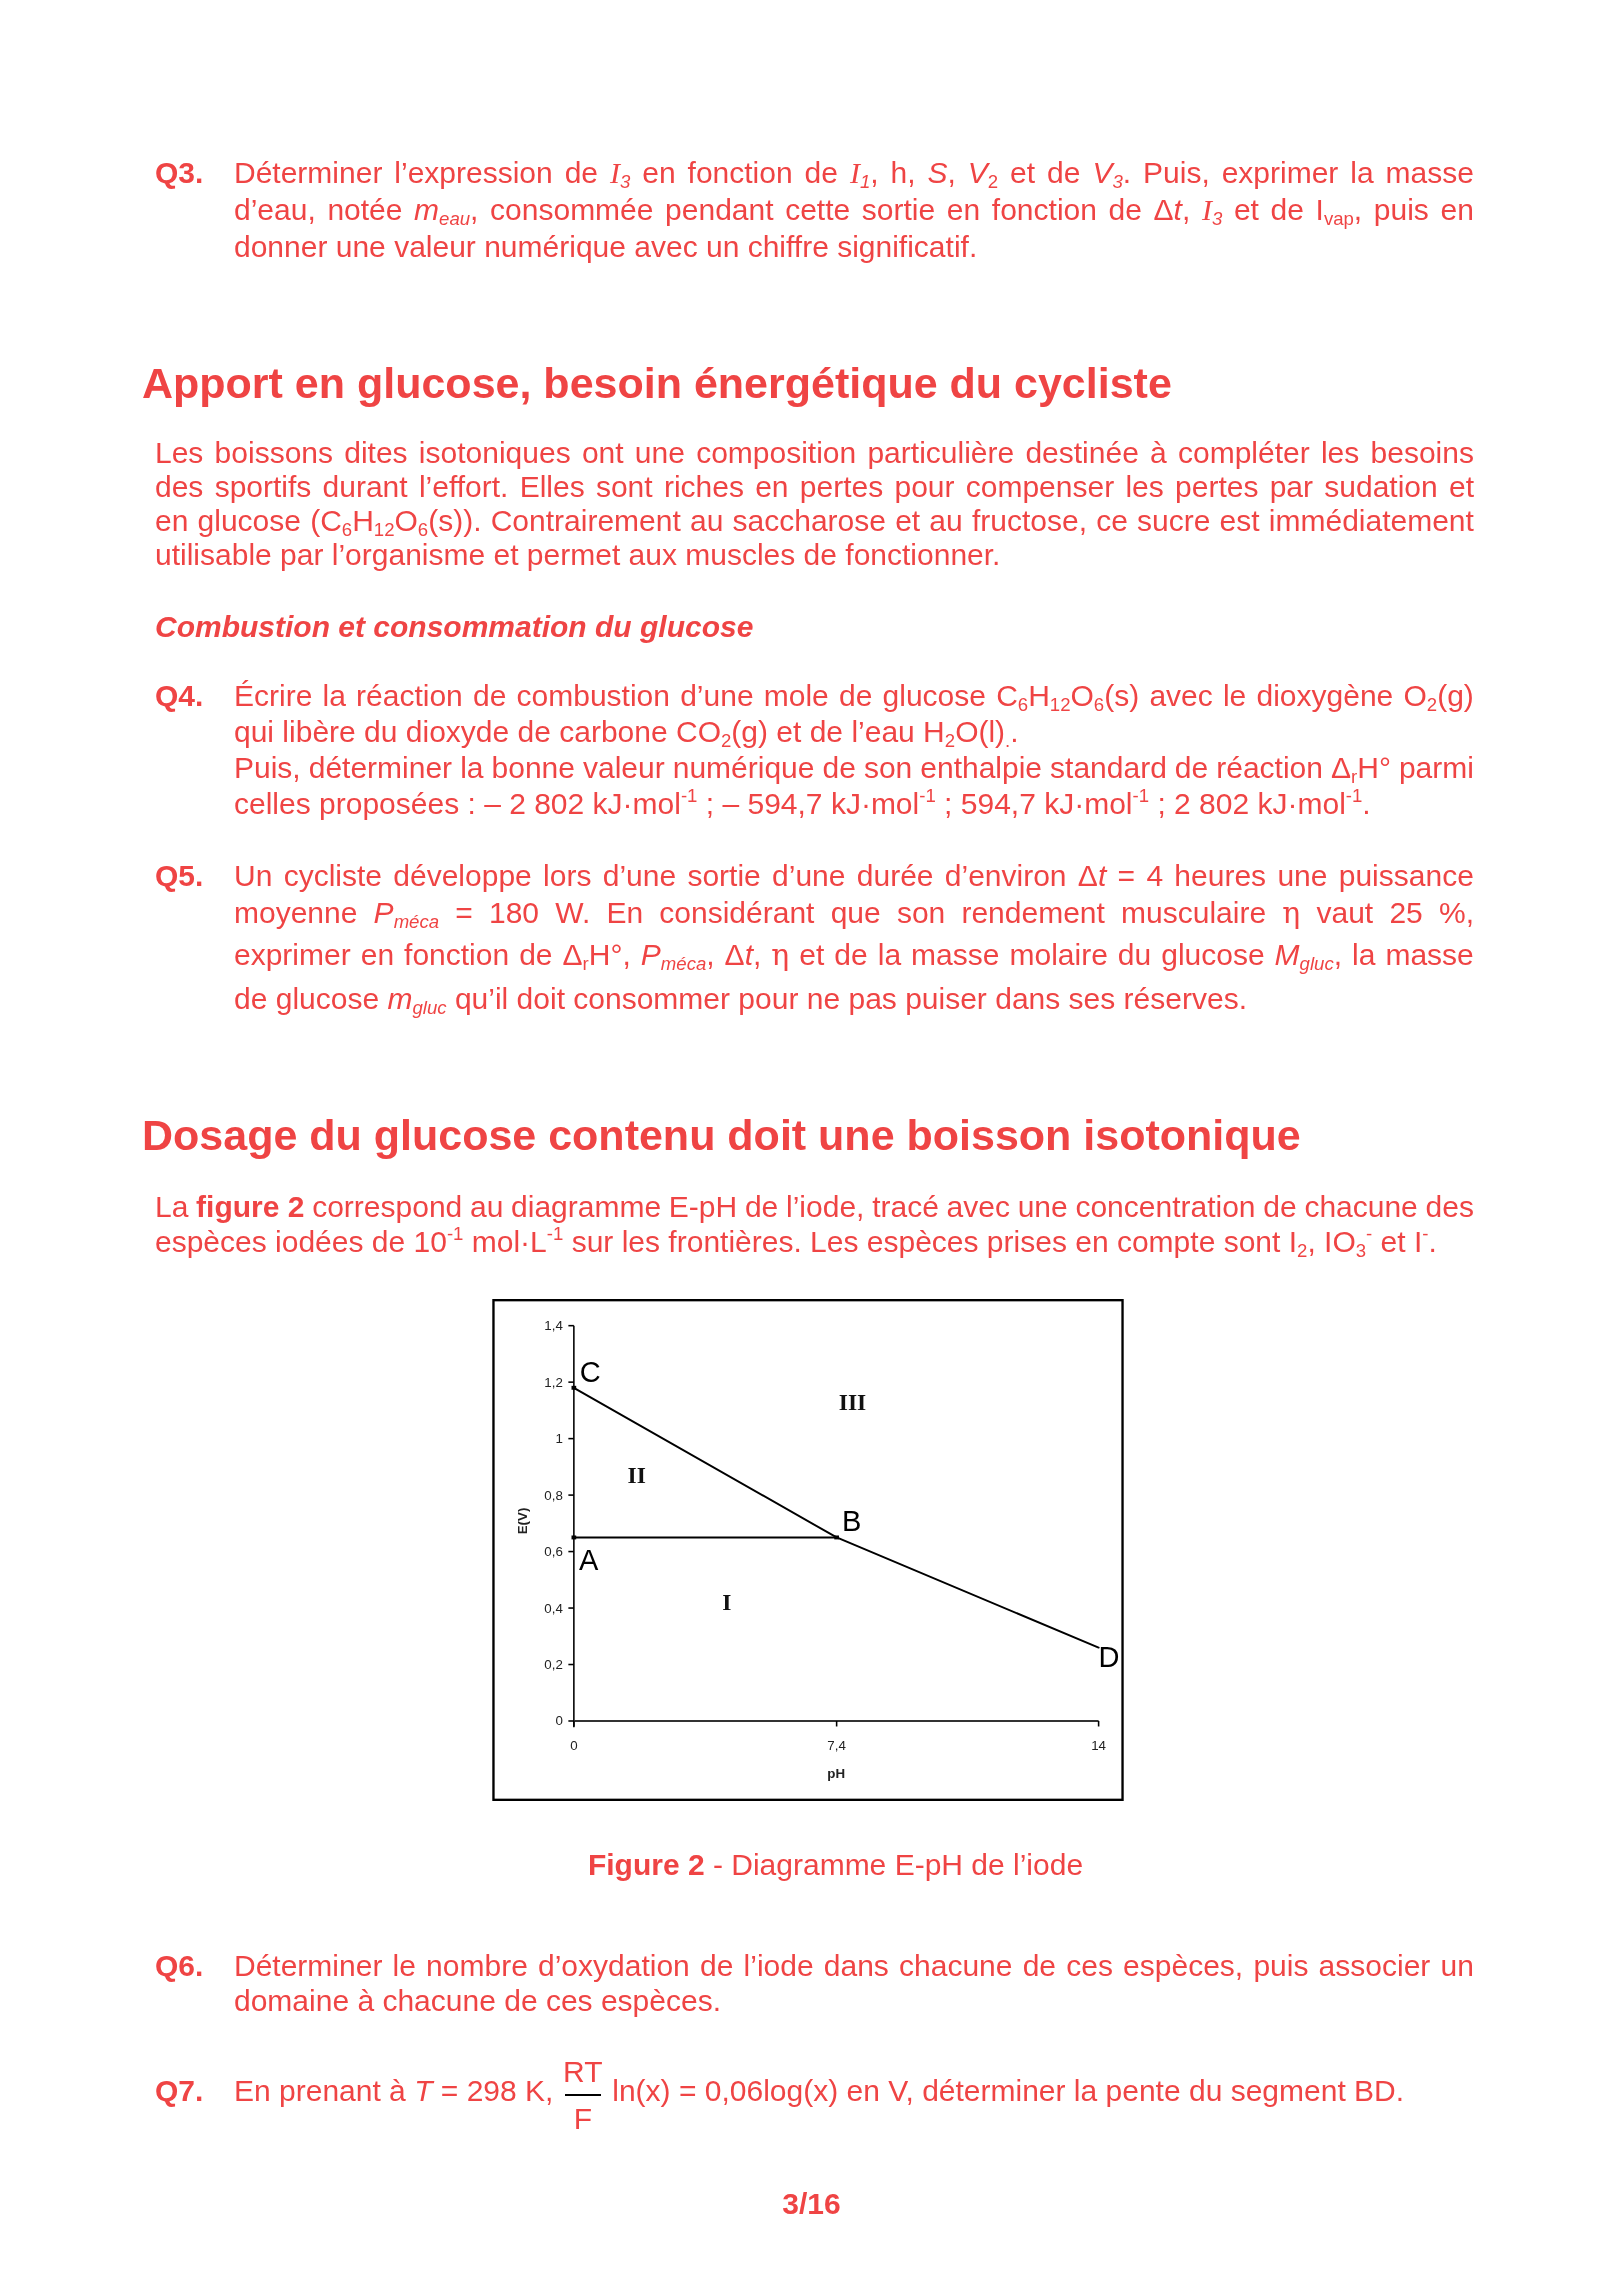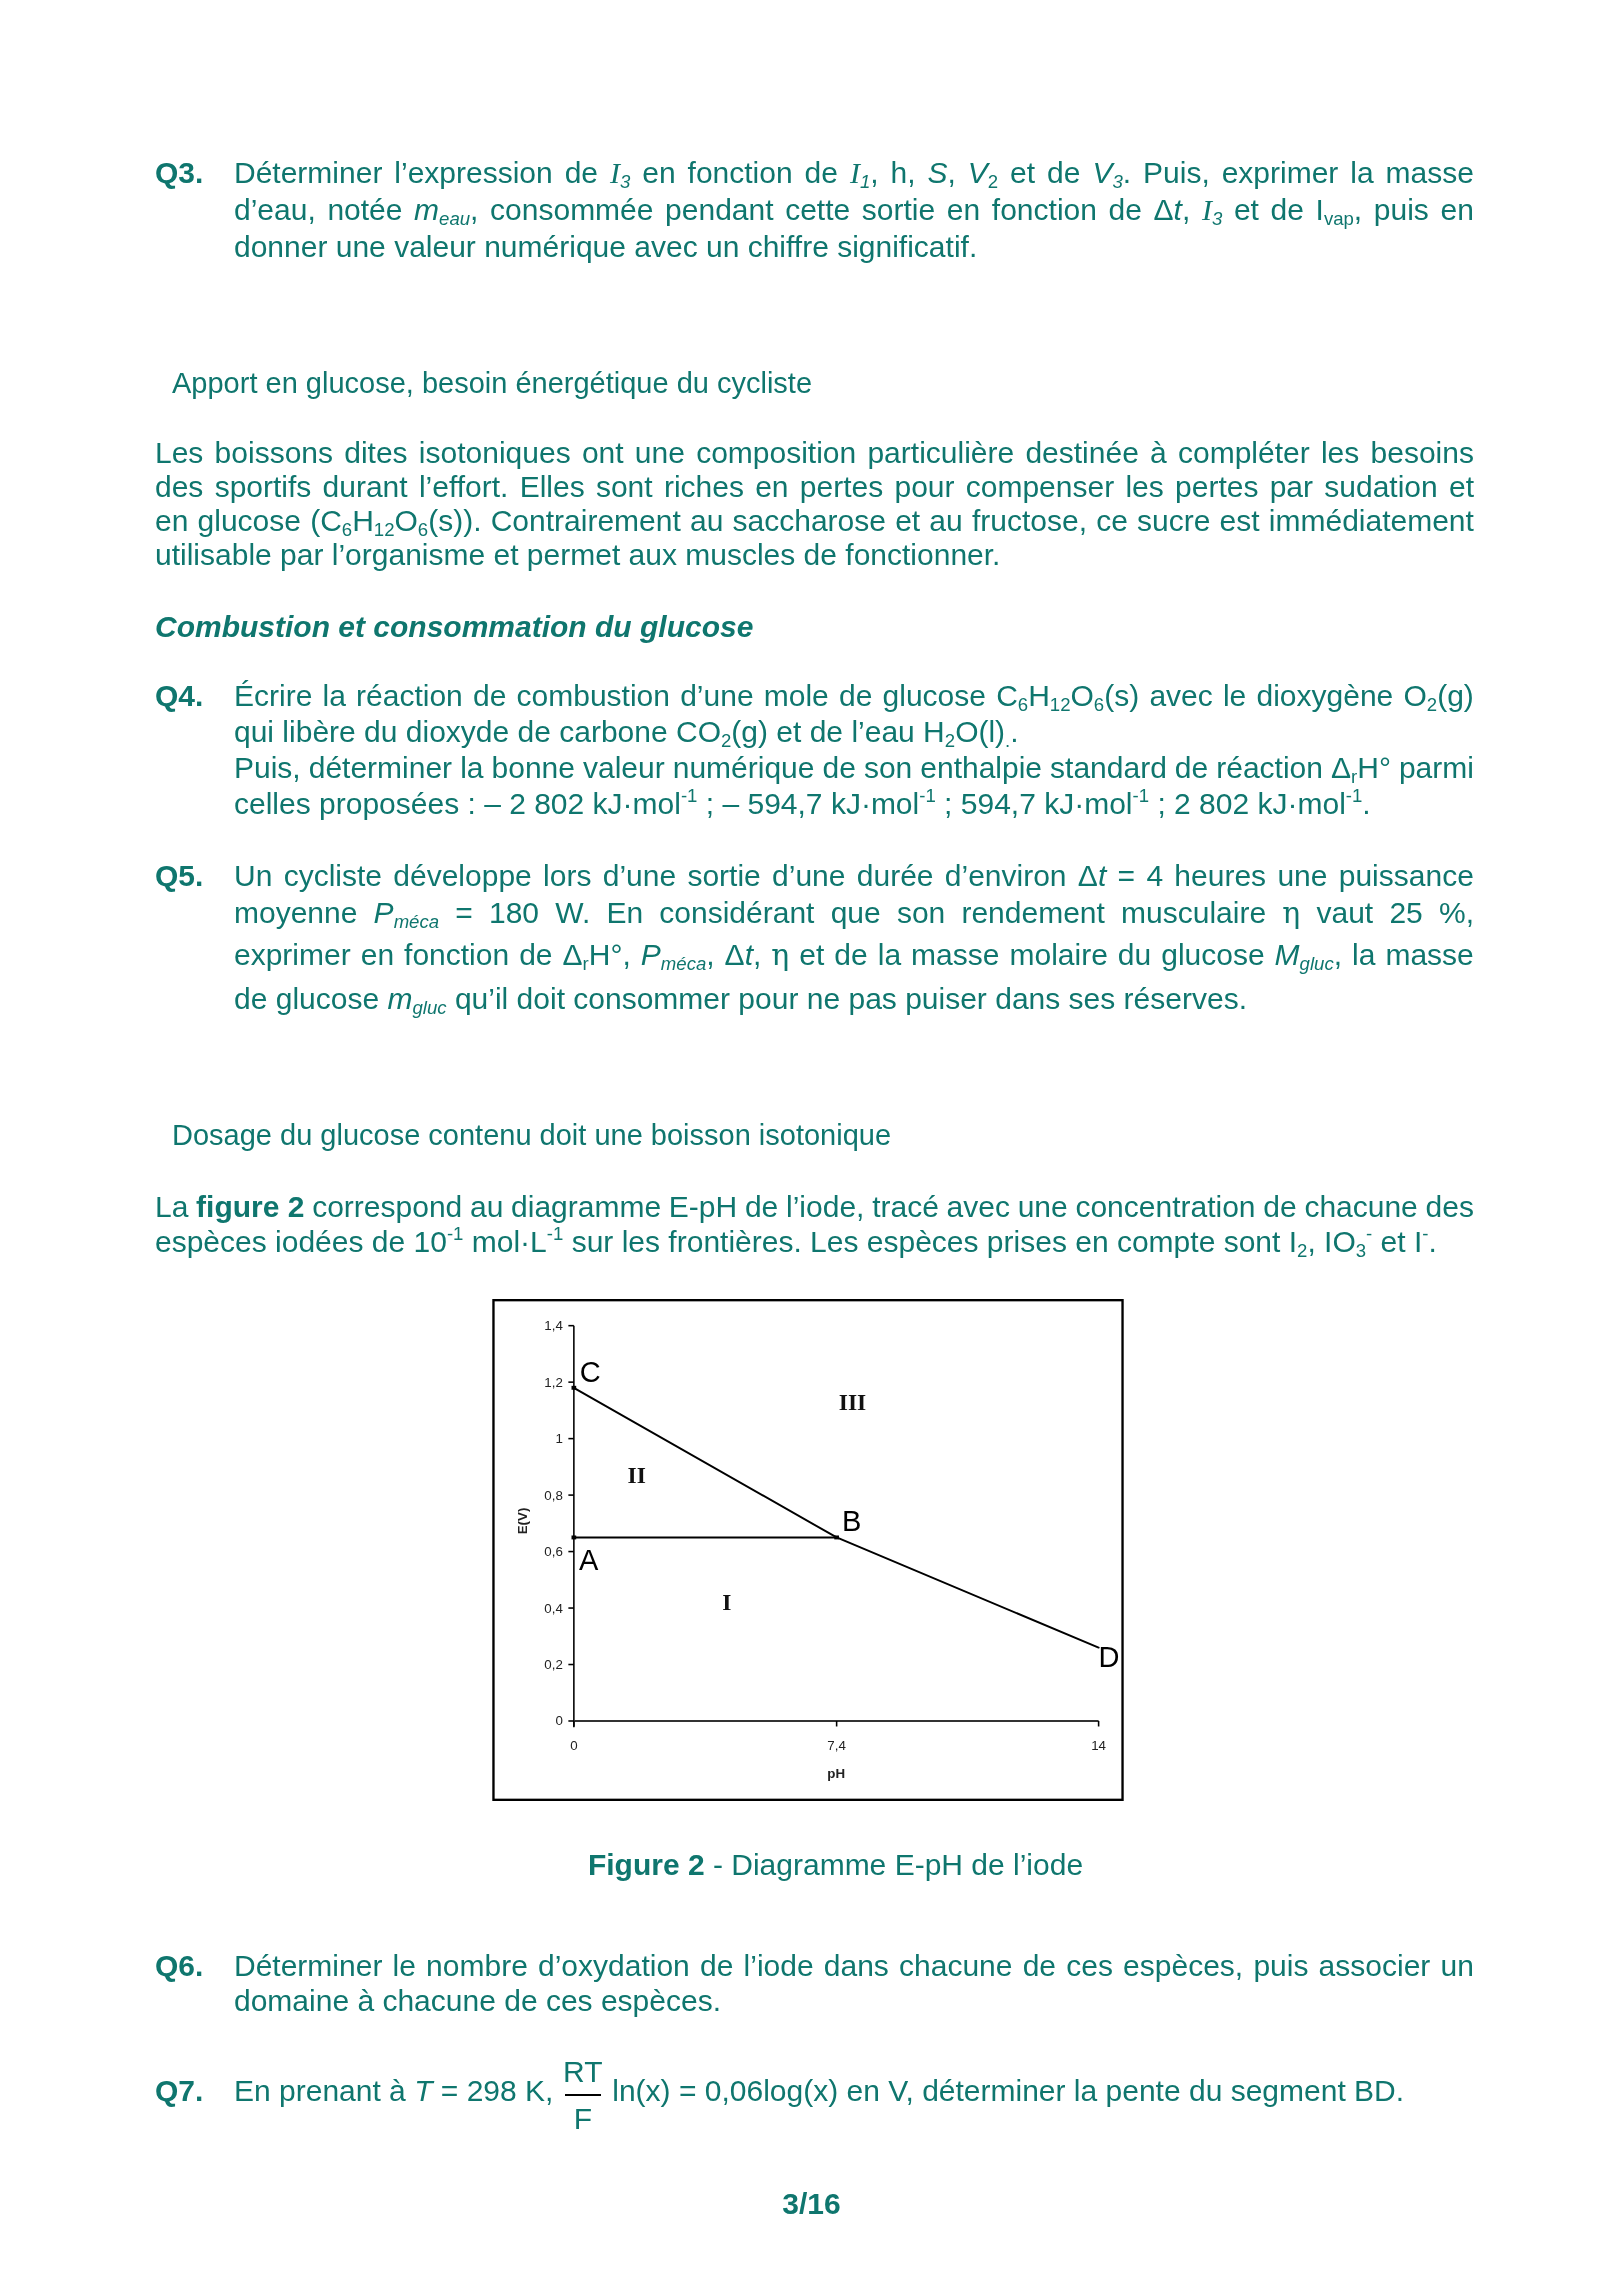--- a/index.html
+++ b/index.html
@@ -1,27 +1,27 @@
 <!DOCTYPE html>
 <html style="font-size:12.6px"><head>
   <meta charset="utf-8">
   <style>
     html, body { margin:0; padding:0; background:#ffffff; }
     #page {
       position:relative; width:1623px; height:2295px; background:#ffffff; overflow:hidden;
-      font-family:"Liberation Sans", sans-serif; font-size:30px; color:#0f766e;
+      font-family:"Liberation Sans", sans-serif; font-size:30px; color:#ef4444;
     }
     .block { position:absolute; left:155px; width:1319px; }
     .qlabel { position:absolute; left:0; top:0; font-weight:bold; white-space:nowrap; }
     .qbody { position:absolute; left:79px; top:0; width:1240px; }
     .pbody { position:absolute; left:0; top:0; width:1319px; }
     .line { white-space:nowrap; }
     .line.just { display:flex; justify-content:space-between; column-gap:4.7px; }
     .line.just > .w { flex:none; white-space:nowrap; }
-    .heading { position:absolute; left:172px; font-weight:normal; font-size:29px; line-height:38px; white-space:nowrap; }
+    .heading { position:absolute; left:142px; font-weight:bold; font-size:43px; line-height:38px; white-space:nowrap; }
     .subheading { position:absolute; left:155px; font-weight:bold; font-size:30px; line-height:35px; white-space:nowrap;font-style:italic; }
     .caption { position:absolute; left:0; width:1623px; text-align:center; line-height:35px;margin-left:24px; }
     .pagenum { position:absolute; left:0; top:2186px; width:1623px; text-align:center; font-weight:bold; line-height:35px; }
     .f-i { font-style:italic; }
     .f-b { font-weight:bold; }
     .f-scr { font-family:"Liberation Serif", serif; font-style:italic; }
     .f-greek { font-family:"DejaVu Serif", serif; }
     .f-sub, .f-isub { font-size:0.62em; vertical-align:-0.28em; line-height:0; }
     .f-isub { font-style:italic; }
     .f-sup { font-size:0.62em; vertical-align:0.62em; line-height:0; }

